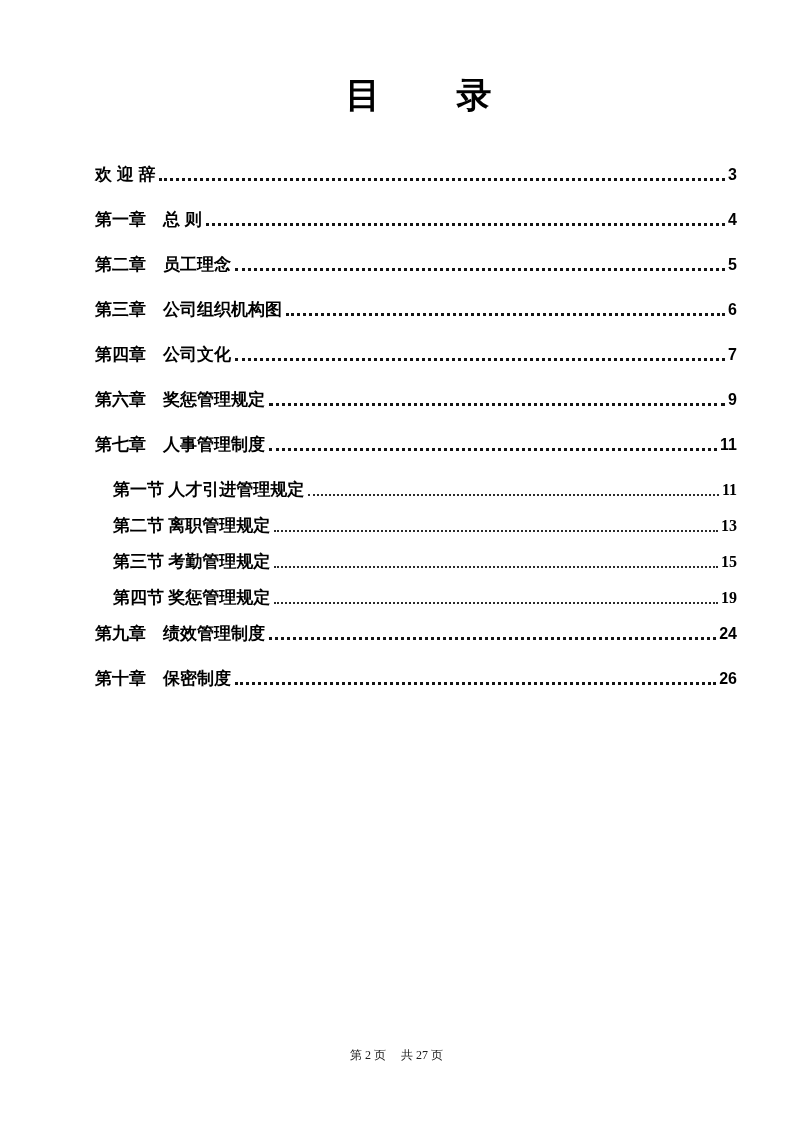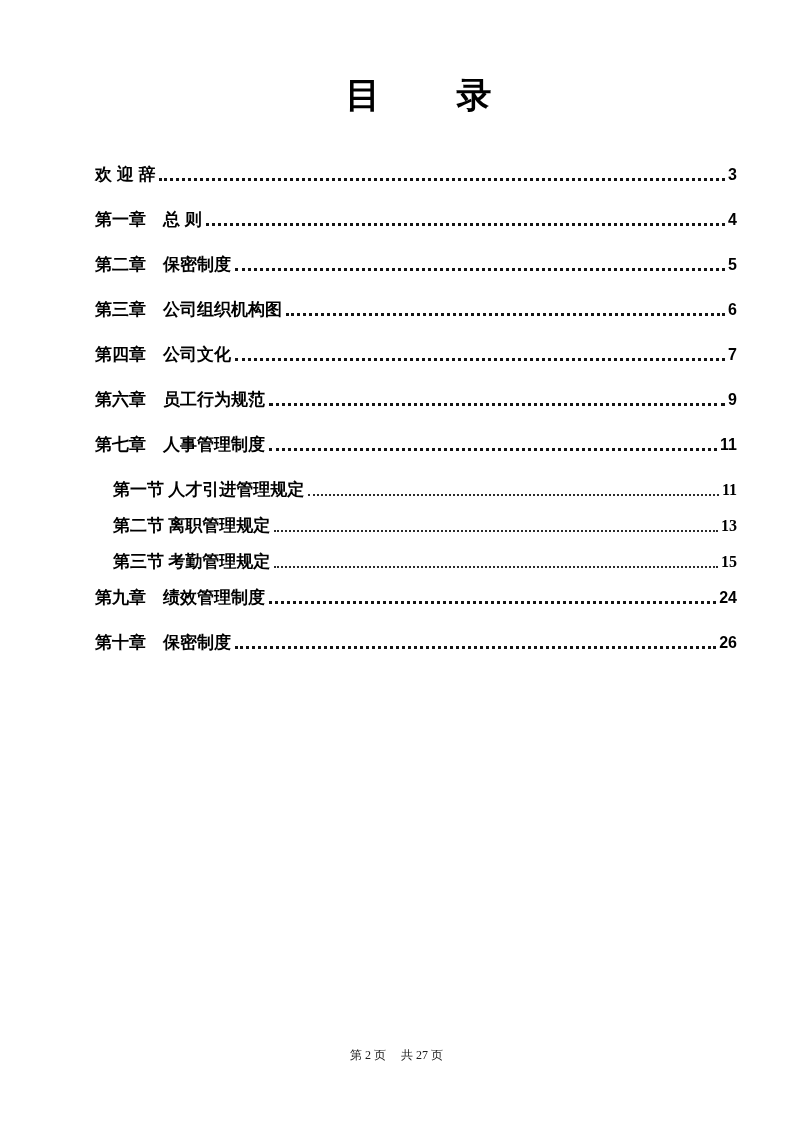--- a/index.html
+++ b/index.html
@@ -98,36 +98,36 @@
     <span class="toc-label">欢 迎 辞</span>
     <span class="toc-dots"></span>
     <span class="toc-page">3</span>
   </div>
       <div class="toc-entry level-chapter">
     <span class="toc-label">第一章　总 则</span>
     <span class="toc-dots"></span>
     <span class="toc-page">4</span>
   </div>
       <div class="toc-entry level-chapter">
-    <span class="toc-label">第二章　保密制度</span>
+    <span class="toc-label">第二章　员工理念</span>
     <span class="toc-dots"></span>
     <span class="toc-page">5</span>
   </div>
       <div class="toc-entry level-chapter">
     <span class="toc-label">第三章　公司组织机构图</span>
     <span class="toc-dots"></span>
     <span class="toc-page">6</span>
   </div>
       <div class="toc-entry level-chapter">
     <span class="toc-label">第四章　公司文化</span>
     <span class="toc-dots"></span>
     <span class="toc-page">7</span>
   </div>
       <div class="toc-entry level-chapter">
-    <span class="toc-label">第六章　员工行为规范</span>
+    <span class="toc-label">第六章　奖惩管理规定</span>
     <span class="toc-dots"></span>
     <span class="toc-page">9</span>
   </div>
       <div class="toc-entry level-chapter">
     <span class="toc-label">第七章　人事管理制度</span>
     <span class="toc-dots"></span>
     <span class="toc-page">11</span>
   </div>
       <div class="toc-entry level-section">
     <span class="toc-label">第一节 人才引进管理规定</span>
@@ -137,20 +137,25 @@
       <div class="toc-entry level-section">
     <span class="toc-label">第二节 离职管理规定</span>
     <span class="toc-dots"></span>
     <span class="toc-page">13</span>
   </div>
       <div class="toc-entry level-section">
     <span class="toc-label">第三节 考勤管理规定</span>
     <span class="toc-dots"></span>
     <span class="toc-page">15</span>
   </div>
+      <div class="toc-entry level-section">
+    <span class="toc-label">第四节 奖惩管理规定</span>
+    <span class="toc-dots"></span>
+    <span class="toc-page">19</span>
+  </div>
       <div class="toc-entry level-chapter">
     <span class="toc-label">第九章　绩效管理制度</span>
     <span class="toc-dots"></span>
     <span class="toc-page">24</span>
   </div>
       <div class="toc-entry level-chapter">
     <span class="toc-label">第十章　保密制度</span>
     <span class="toc-dots"></span>
     <span class="toc-page">26</span>
   </div>

